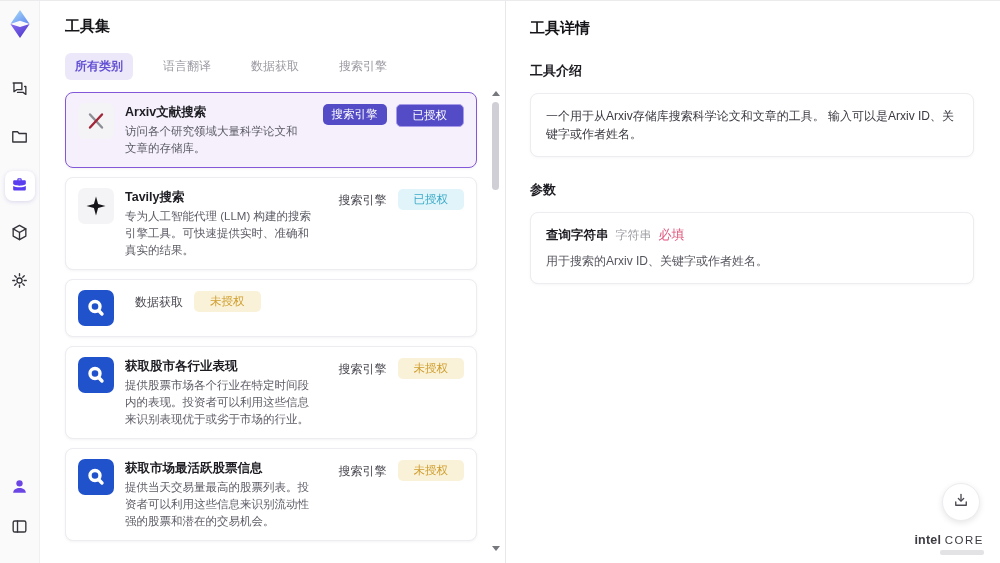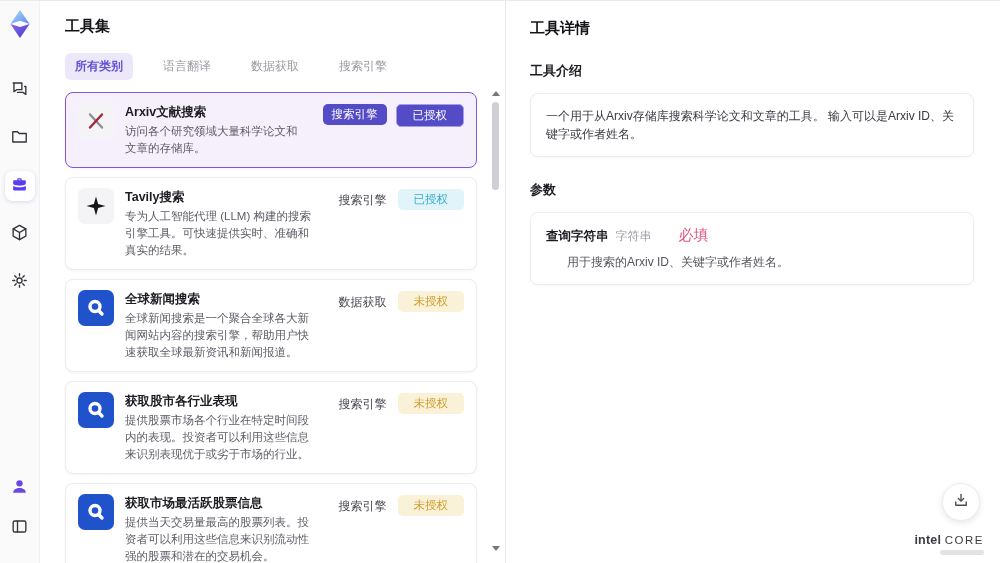--- a/index.html
+++ b/index.html
@@ -54,22 +54,22 @@
   
   .detail-panel { flex:1; border-left:1px solid #e8e8ec; padding:18px 26px 0 24px; position:relative; background:#fff; }
   .detail-title { font-size:15px; font-weight:bold; color:#151519;font-family:Liberation Serif, serif; }
   .section-heading { font-size:13px; font-weight:bold; color:#1c1c22; margin-top:24px; }
   .detail-box { margin-top:13px; border:1px solid #ececf1; border-radius:8px; background:#fff;
     padding:13px 15px; box-shadow:0 1px 3px rgba(20,20,40,.04); }
   .intro-text { font-size:12px; color:#3a3a42; line-height:18px; }
   .param-head { display:flex; align-items:flex-end; gap:7px; }
   .param-name { font-size:12.5px; font-weight:bold; color:#1c1c22; }
   .param-type { font-size:12px; color:#9a9aa2; }
-  .param-required { font-size:15px; color:#e0557c;margin-left:20px; }
-  .param-desc { font-size:12px; color:#55555e; margin-top:9px;margin-left:21px; }
+  .param-required { font-size:13px; color:#e0557c; }
+  .param-desc { font-size:12px; color:#55555e; margin-top:9px; }
 
   
   .download-btn { position:absolute; right:20px; bottom:42px; width:38px; height:38px; border-radius:50%;
     background:#fff; border:1px solid #ededf0; box-shadow:0 2px 6px rgba(0,0,0,.10);
     display:flex; align-items:center; justify-content:center; cursor:pointer; }
   .download-btn svg { width:18px; height:18px; }
   .brand { position:absolute; right:16px; bottom:8px; text-align:right; }
   .brand-text { font-size:12.5px; color:#3c3c42; letter-spacing:.2px; }
   .brand-text .b-name { font-weight:bold; }
   .brand-text .b-series { font-weight:normal; letter-spacing:1.5px; font-size:11.5px; text-transform:uppercase; }
@@ -185,24 +185,20 @@
       <span class="auth-badge authorized">已授权</span>
     </div>
   </div>
         <div class="tool-card">
     <div class="tool-icon blue">
             <svg viewBox="0 0 24 24" fill="none" stroke="#ffffff" stroke-width="3.4" stroke-linecap="round">
               <circle cx="11" cy="10.5" r="5"></circle>
               <path d="M14.6 14.5L18 18"></path>
             </svg>
           </div>
-    <div class="tool-body">
-      <div class="tool-name">全球新闻搜索</div>
-      <div class="tool-desc">全球新闻搜索是一个聚合全球各大新闻网站内容的搜索引擎，帮助用户快速获取全球最新资讯和新闻报道。</div>
-    </div>
     <div class="tool-badges">
       <span class="cat-badge">数据获取</span>
       <span class="auth-badge unauthorized">未授权</span>
     </div>
   </div>
         <div class="tool-card">
     <div class="tool-icon blue">
             <svg viewBox="0 0 24 24" fill="none" stroke="#ffffff" stroke-width="3.4" stroke-linecap="round">
               <circle cx="11" cy="10.5" r="5"></circle>
               <path d="M14.6 14.5L18 18"></path>

